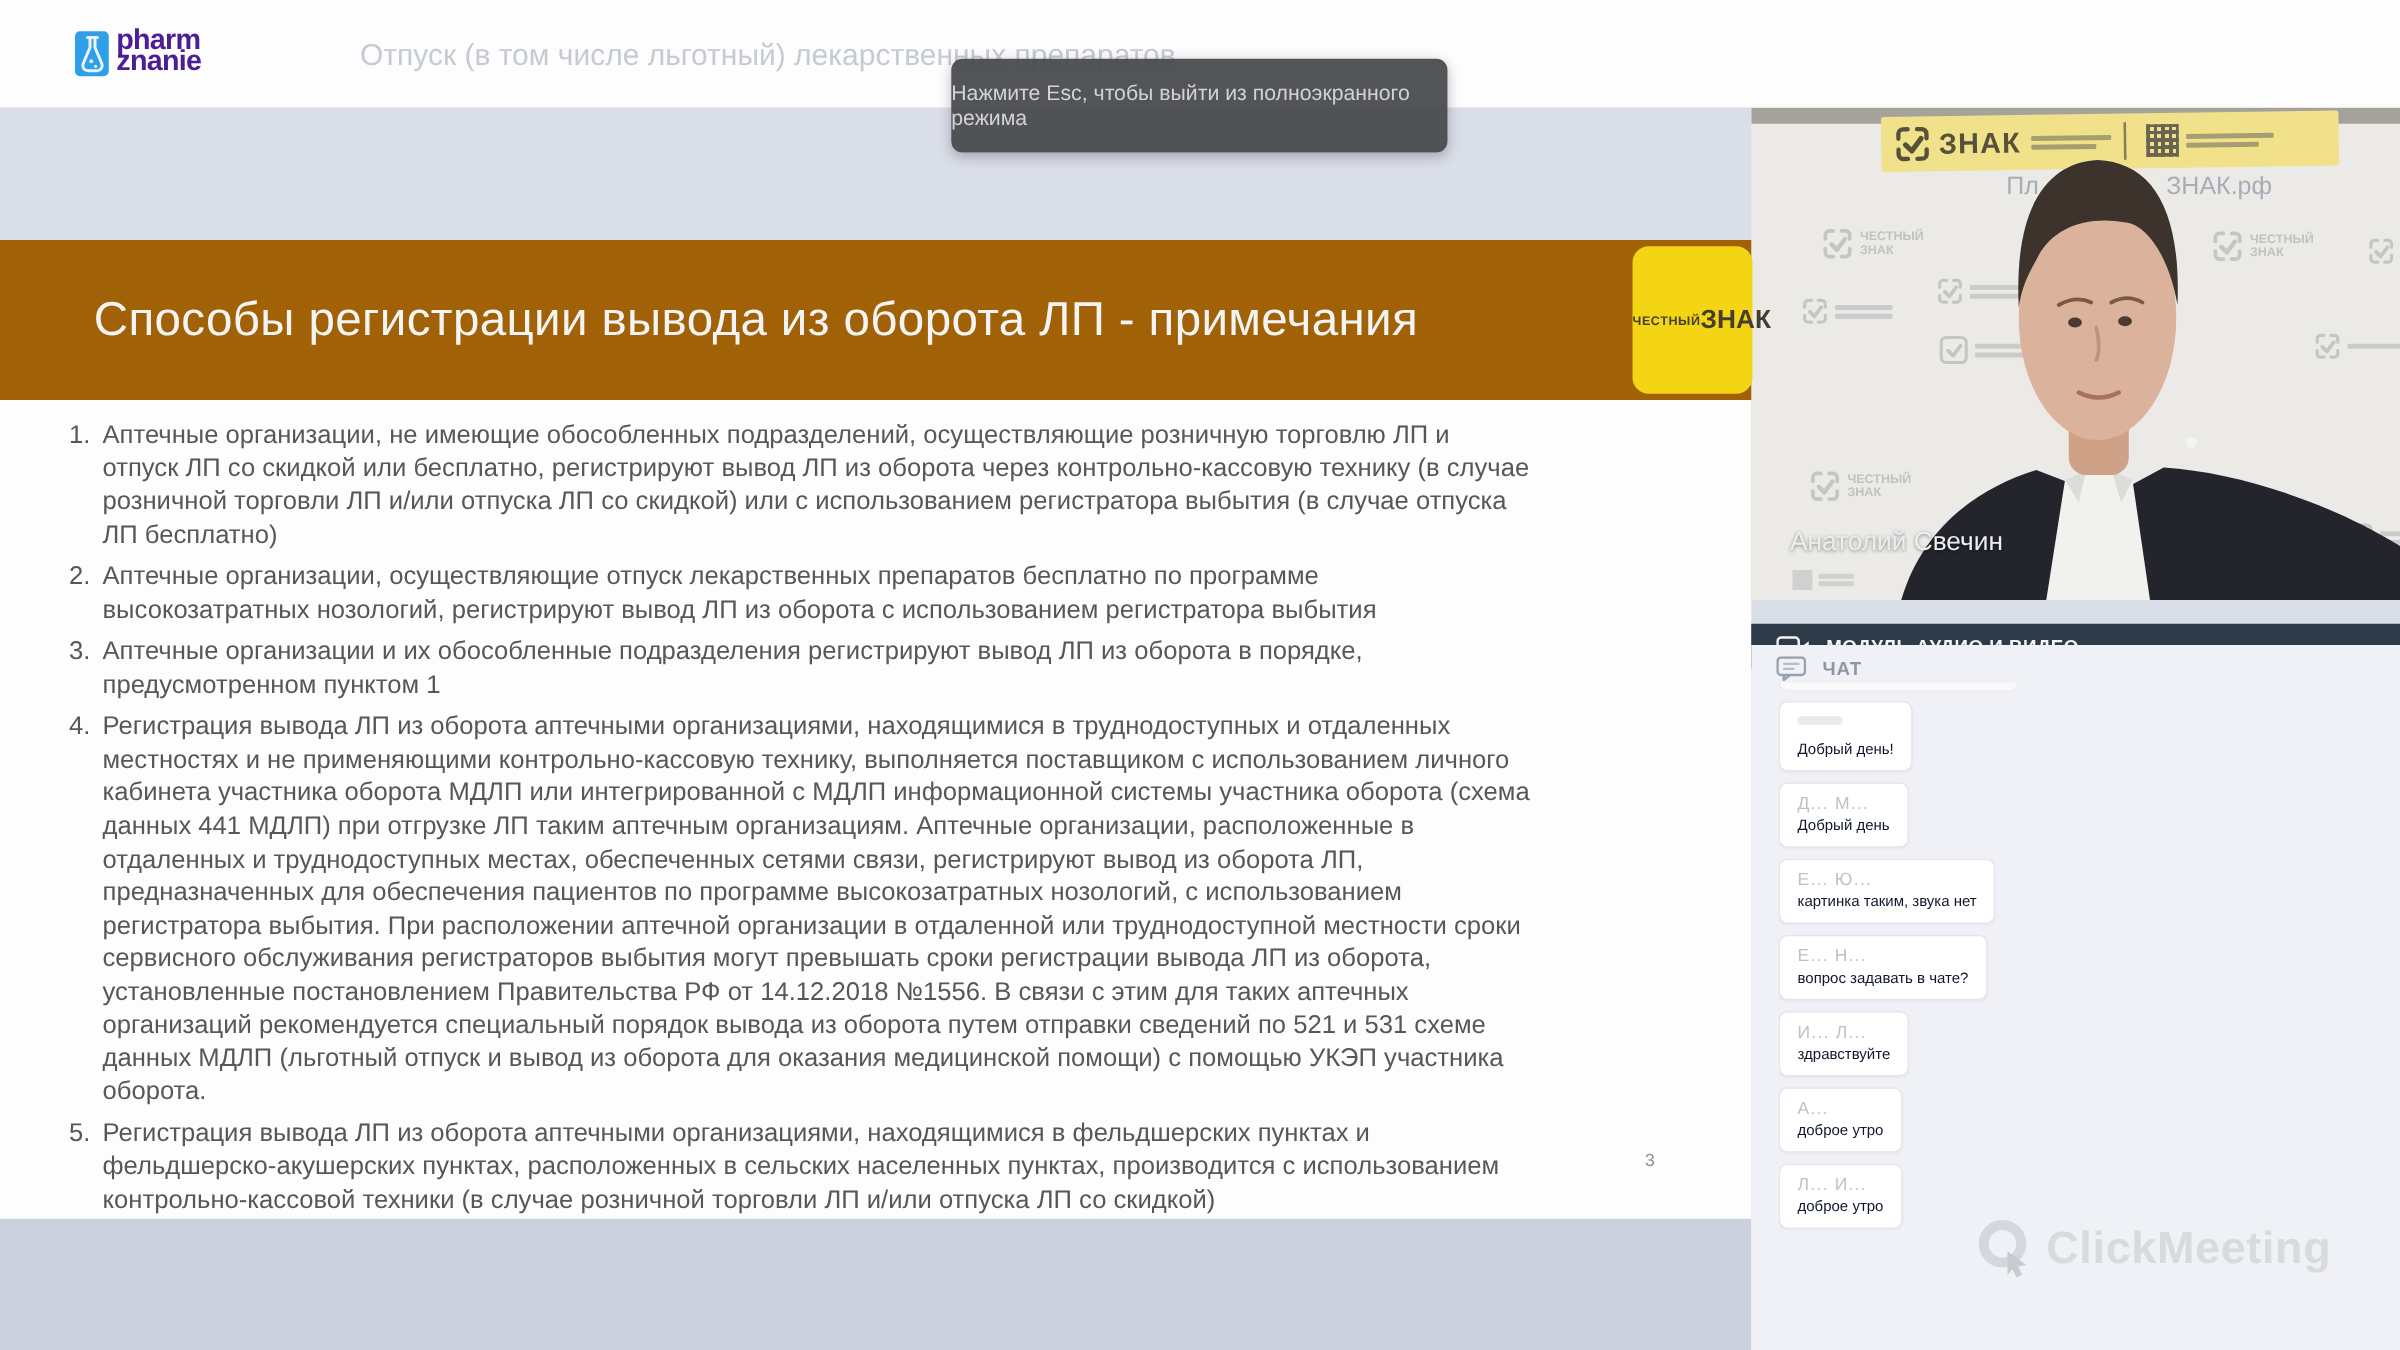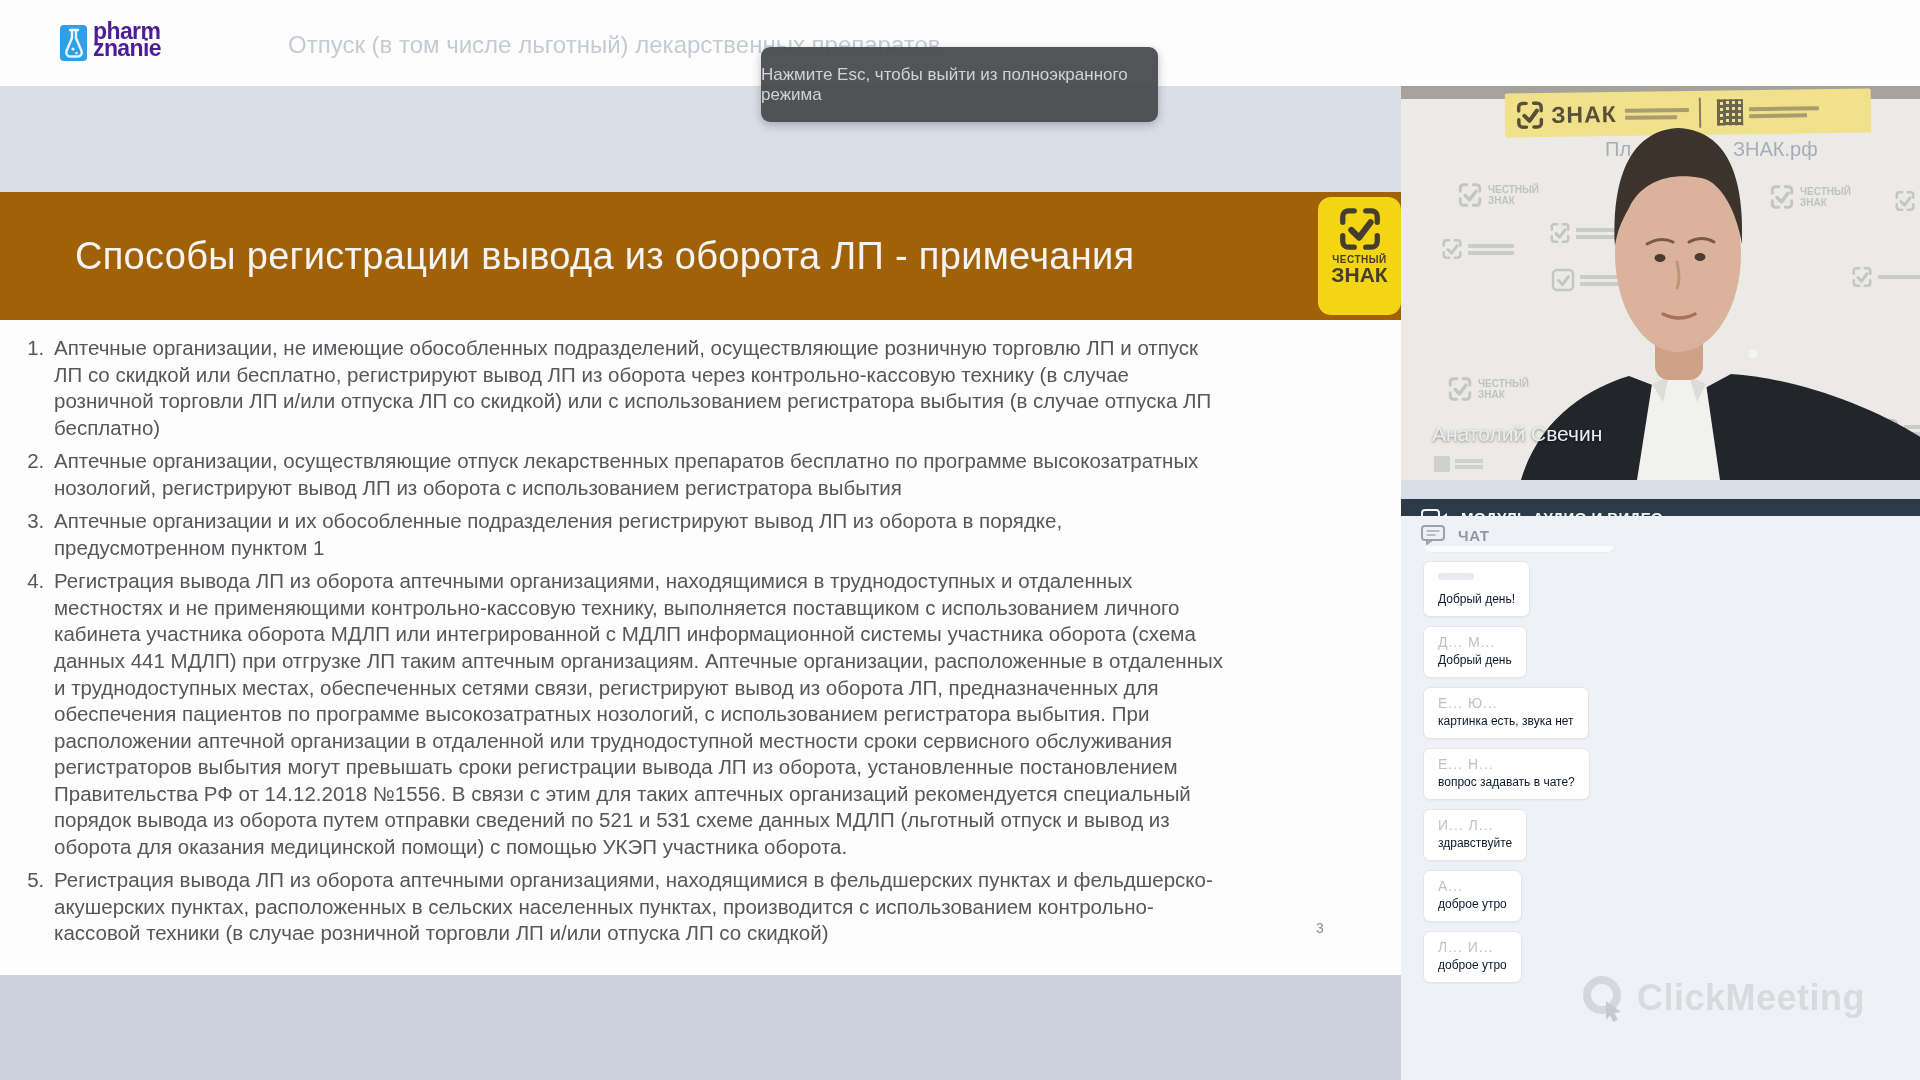--- a/index.html
+++ b/index.html
@@ -19,28 +19,28 @@
     border-radius:9px;z-index:40;display:flex;align-items:center;justify-content:center;
     box-shadow:0 3px 10px rgba(0,0,0,0.25);}
   .toast span{color:#d2d3d7;font-size:17px;}
 
   
   .stage-top{left:0;top:86px;width:1401px;height:106px;background:#dadee7;}
   .stage-bottom{left:0;top:975px;width:1401px;height:105px;background:#cbd1dd;}
   .slide-header{left:0;top:192px;width:1401px;height:128px;background:#a16207;z-index:2;}
   .slide-title{left:75px;top:0;height:128px;display:flex;align-items:center;
     font-size:38px;color:#f4f4f4;letter-spacing:0.3px;white-space:nowrap;}
-  .cz-badge{left:1306px;top:5px;width:83px;height:118px;background:#f4d513;border-radius:13px;
-    display:flex;flex-direction:column;align-items:center;z-index:3;margin-left:12px;}
+  .cz-badge{left:1306px;top:5px;width:96px;height:118px;background:#f4d513;border-radius:13px;
+    display:flex;align-items:center;z-index:3;}
   .cz-badge .cz-top{font-size:10px;font-weight:700;letter-spacing:0.5px;color:#453e2f;margin-top:2px;}
   .cz-badge .cz-bottom{font-size:21px;font-weight:800;color:#453e2f;line-height:20px;}
   .slide-body{left:0;top:320px;width:1401px;height:655px;background:#fdfdfd;}
   .slide-list{left:14px;top:15px;width:1212px;}
   .slide-list ol{margin:0;padding-left:36px;font-size:20.5px;line-height:1.295;color:#55575a;}
-  .slide-list li{margin-bottom:7px;padding-left:4px;}
+  .slide-list li{margin-bottom:7px;padding-left:4px;margin-left:28px;}
   .page-num{left:1316px;top:600px;font-size:14px;color:#8a8d94;}
 
   
   .video{left:1401px;top:86px;width:519px;height:394px;background:#ebeae6;overflow:hidden;}
   .v-topstrip{left:0;top:0;width:519px;height:13px;background:#a5a29c;}
   .v-banner{left:104px;top:5px;width:366px;height:44px;background:#f0e18a;border-radius:2px;
     transform:rotate(-0.8deg);display:flex;align-items:center;z-index:1;}
   .v-banner .btxt{font-size:23px;font-weight:800;color:#57503a;margin:0 8px 0 4px;letter-spacing:1px;}
   .bar{background:#8d8668;opacity:0.75;border-radius:1px;}
   .qr{width:26px;height:26px;margin:0 6px;
@@ -289,21 +289,21 @@
           <div class="bubble">
           <div class="sender"></div>
           <div class="msg">Добрый день!</div>
         </div>
           <div class="bubble">
           <div class="sender">Д... М...</div>
           <div class="msg">Добрый день</div>
         </div>
           <div class="bubble">
           <div class="sender">Е... Ю...</div>
-          <div class="msg">картинка есть, звука нет</div>
+          <div class="msg">картинка таким, звука нет</div>
         </div>
           <div class="bubble">
           <div class="sender">Е... Н...</div>
           <div class="msg">вопрос задавать в чате?</div>
         </div>
           <div class="bubble">
           <div class="sender">И... Л...</div>
           <div class="msg">здравствуйте</div>
         </div>
           <div class="bubble">

